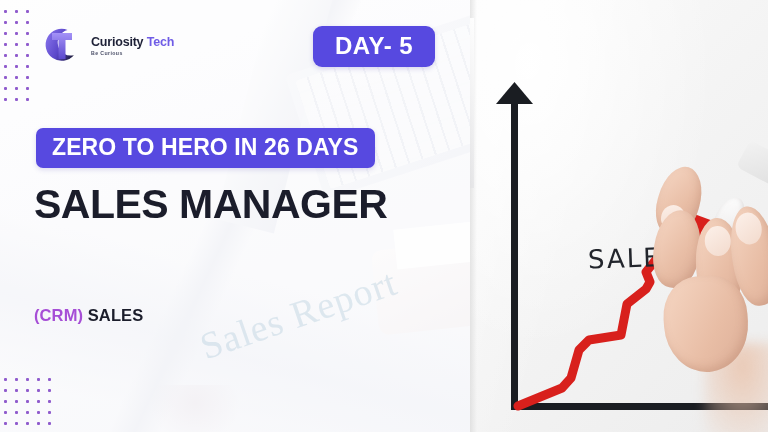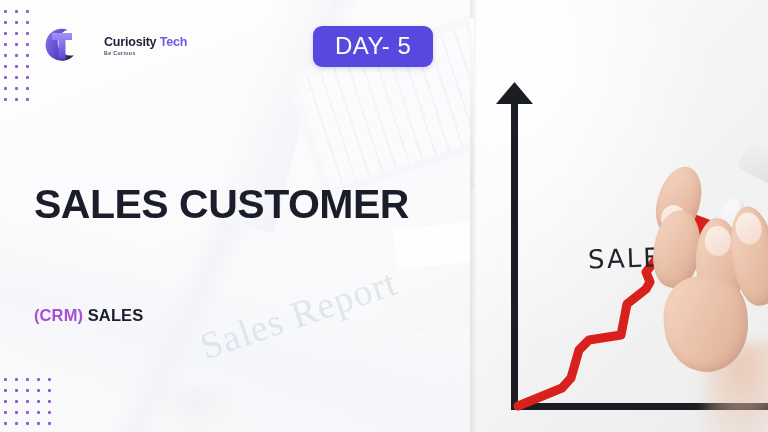--- a/index.html
+++ b/index.html
@@ -109,21 +109,21 @@
   }
   .dots-tl { left:4px; top:10px; width:30px; height:100px; }
   .dots-bl { left:4px; top:378px; width:52px; height:56px; }
 
   
   .logo {
     position:absolute;
     left:38px; top:22px;
     display:flex;
     align-items:center;
-    gap:20px;
+    gap:7px;
   }
   .logo-mark {
     position:relative;
     width:46px; height:46px;
     flex:0 0 46px;
   }
   .logo-text { line-height:1; padding-top:2px; }
   .logo-title {
     font-size:12.5px;
     font-weight:bold;
@@ -141,21 +141,21 @@
   }
 
   .day-badge {
     position:absolute;
     left:313px; top:26px;
     background:#5749e0;
     color:#ffffff;
     border-radius:9px;
     padding:8px 22px 9px;
     font-size:24px;
-    font-weight:normal;
+    font-weight:bold;
     letter-spacing:.5px;
     line-height:1;
     box-shadow:0 2px 5px rgba(60,50,170,.18);
   }
 
   .ribbon {
     position:absolute;
     left:36px; top:128px;
     background:#5749e0;
     color:#ffffff;
@@ -370,22 +370,23 @@
         <div class="logo-title">
           <span>Curiosity</span>
           <span class="accent">Tech</span>
         </div>
         <div class="logo-tag">Be Curious</div>
       </div>
     </div>
 
     <div class="day-badge">DAY- 5</div>
 
-
-    <div class="headline">SALES CUSTOMER</div>
+    <div class="ribbon">ZERO TO HERO IN 26 DAYS</div>
+
+    <div class="headline">SALES MANAGER</div>
 
     <div class="subhead">
       <br>
       <br>
       <span>(CRM)</span>
       <span class="dark">SALES</span>
     </div>
   </div>
 
   <div class="right-panel">

